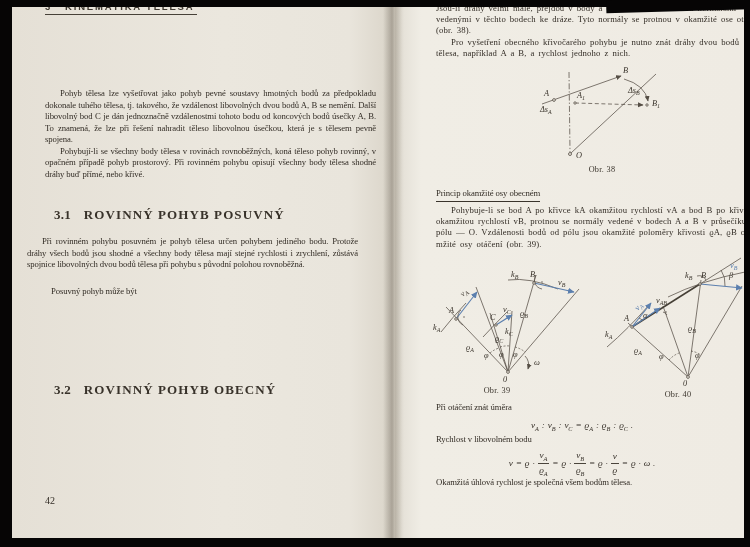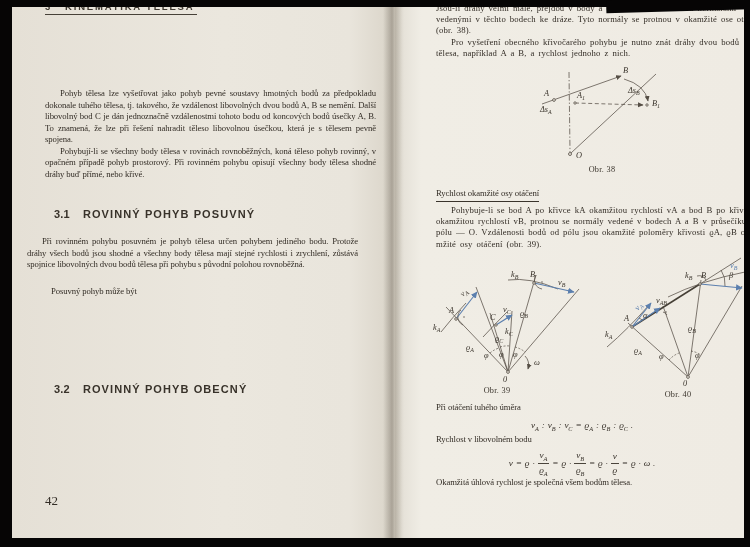--- a/index.html
+++ b/index.html
@@ -23,33 +23,33 @@
     background:linear-gradient(90deg,rgba(90,82,70,0) 0%,rgba(90,82,70,.38) 45%,rgba(120,112,98,.18) 62%,rgba(240,237,230,0) 95%);}
   .t{position:absolute;font-size:8.7px;line-height:11.5px;color:#332d26;letter-spacing:-0.1px;}
   .just{text-align:justify;}
   .t p{margin:0;text-indent:15px;}
   .pghead{
     font-family:"Liberation Sans",sans-serif;font-weight:bold;font-size:9.5px;
     letter-spacing:1.8px;color:#403a32;border-bottom:1.2px solid #474138;
     padding:0 3px 2px 0;display:inline-block;white-space:nowrap;
   }
   .pghead .num{margin-right:13px;}
-  .sechead{font-family:Liberation Sans, sans-serif;font-weight:bold;font-size:11px;
+  .sechead{font-family:Liberation Serif, serif;font-weight:bold;font-size:13px;
     letter-spacing:1.1px;color:#38322a;white-space:nowrap;}
   .sechead .num{margin-right:13px;letter-spacing:.2px;}
   .rp-line{white-space:nowrap;letter-spacing:.15px;word-spacing:1.6px;line-height:11.2px;}
   .ind{padding-left:15px;}
   .underl{border-bottom:.8px solid #3a342c;padding-bottom:1px;display:inline-block;}
   .eqline{font-style:italic;font-size:9.2px;color:#332d26;text-align:center;}
   .eqline sub{font-size:6.3px;}
   .eqline .op{margin:0 3px;}
   .frac{display:inline-block;vertical-align:-7px;text-align:center;line-height:1.15;}
   .frac .fnum{display:block;border-bottom:.7px solid #4a443b;padding:0 2px 1px;}
   .frac .fden{display:block;padding-top:1px;}
-  .pagenum{font-size:13px;color:#332d26;}
+  .pagenum{font-size:10px;color:#332d26;}
   svg{position:absolute;overflow:visible;}
   .fl{font-family:"Liberation Serif",serif;font-style:italic;font-size:8.3px;fill:#3a342c;}
   .fs{font-size:6px;}
   .cap{font-family:"Liberation Serif",serif;font-style:normal;font-size:8.2px;fill:#3a342c;letter-spacing:.3px;}
   .ln{stroke:#554e45;stroke-width:.75;fill:none;}
   .lnThick{stroke:#453f36;stroke-width:1.5;fill:none;}
   .dash{stroke-dasharray:4 2.6;}
   .dashdot{stroke-dasharray:6 2 1.3 2;}
   .phiArc{stroke:#554e45;stroke-width:.7;fill:none;stroke-dasharray:2 1.6;}
   .blue{stroke:#5b7fae;stroke-width:1.1;fill:none;}
@@ -129,21 +129,21 @@
     <text class="fl" x="577" y="98"><tspan>A</tspan><tspan class="fs" dy="2">1</tspan></text>
     <text class="fl" x="623" y="73">B</text>
     <text class="fl" x="652" y="106"><tspan>B</tspan><tspan class="fs" dy="2">1</tspan></text>
     <text class="fl" x="540" y="112"><tspan>Δs</tspan><tspan class="fs" dy="2">A</tspan></text>
     <text class="fl" x="628" y="93"><tspan>Δs</tspan><tspan class="fs" dy="2">B</tspan></text>
     <text class="fl" x="576" y="158">O</text>
     <text class="cap" x="602" y="172" text-anchor="middle">Obr. 38</text>
   </svg>
 
   <div class="t" style="left:41px;top:181px;">
-    <span class="underl">Rychlost okamžité osy otáčení</span>
+    <span class="underl">Princip okamžité osy obecném</span>
   </div>
 
   <div class="t" style="left:41px;top:198px;width:340px;">
     <div class="rp-line ind">Pohybuje-li se bod A po křivce kA okamžitou rychlostí vA a bod B po křivce</div>
     <div class="rp-line">okamžitou rychlostí vB, protnou se normály vedené v bodech A a B v průsečíku —</div>
     <div class="rp-line">pólu — O. Vzdálenosti bodů od pólu jsou okamžité poloměry křivosti ϱA, ϱB od oka-</div>
     <div class="rp-line">mžité osy otáčení (obr. 39).</div>
   </div>
 
   <svg style="left:20px;top:255px;" width="180" height="135" viewBox="415 262 180 135">
@@ -224,21 +224,21 @@
     <text class="fl" x="729" y="278">β</text>
     <text class="fl bluetxt" x="730" y="268"><tspan>v</tspan><tspan class="fs" dy="2">B</tspan></text>
     <text class="fl" x="634" y="353"><tspan>ϱ</tspan><tspan class="fs" dy="2">A</tspan></text>
     <text class="fl" x="688" y="331"><tspan>ϱ</tspan><tspan class="fs" dy="2">B</tspan></text>
     <text class="fl" x="659" y="359">φ</text>
     <text class="fl" x="695" y="358">φ</text>
     <text class="fl" x="683" y="386">0</text>
     <text class="cap" x="678" y="397" text-anchor="middle">Obr. 40</text>
   </svg>
 
-  <div class="t" style="left:41px;top:395px;">Při otáčení tuhého úměra</div>
+  <div class="t" style="left:41px;top:395px;">Při otáčení znát úměra</div>
 
   <div class="t eqline" style="left:41px;top:413px;width:295px;">
     <span>v</span><sub>A</sub><span class="op">:</span><span>v</span><sub>B</sub><span class="op">:</span><span>v</span><sub>C</sub><span class="op">=</span><span>ϱ</span><sub>A</sub><span class="op">:</span><span>ϱ</span><sub>B</sub><span class="op">:</span><span>ϱ</span><sub>C</sub><span class="op">.</span>
   </div>
 
   <div class="t" style="left:41px;top:427px;">Rychlost v libovolném bodu</div>
 
   <div class="t eqline" style="left:41px;top:443px;width:295px;">
     <span>v</span><span class="op">=</span><span>ϱ</span><span class="op">·</span><span class="frac"><span class="fnum"><span>v</span><sub>A</sub></span><span class="fden"><span>ϱ</span><sub>A</sub></span></span><span class="op">=</span><span>ϱ</span><span class="op">·</span><span class="frac"><span class="fnum"><span>v</span><sub>B</sub></span><span class="fden"><span>ϱ</span><sub>B</sub></span></span><span class="op">=</span><span>ϱ</span><span class="op">·</span><span class="frac"><span class="fnum"><span>v</span></span><span class="fden"><span>ϱ</span></span></span><span class="op">=</span><span>ϱ</span><span class="op">·</span><span>ω</span><span class="op">.</span>
   </div>

